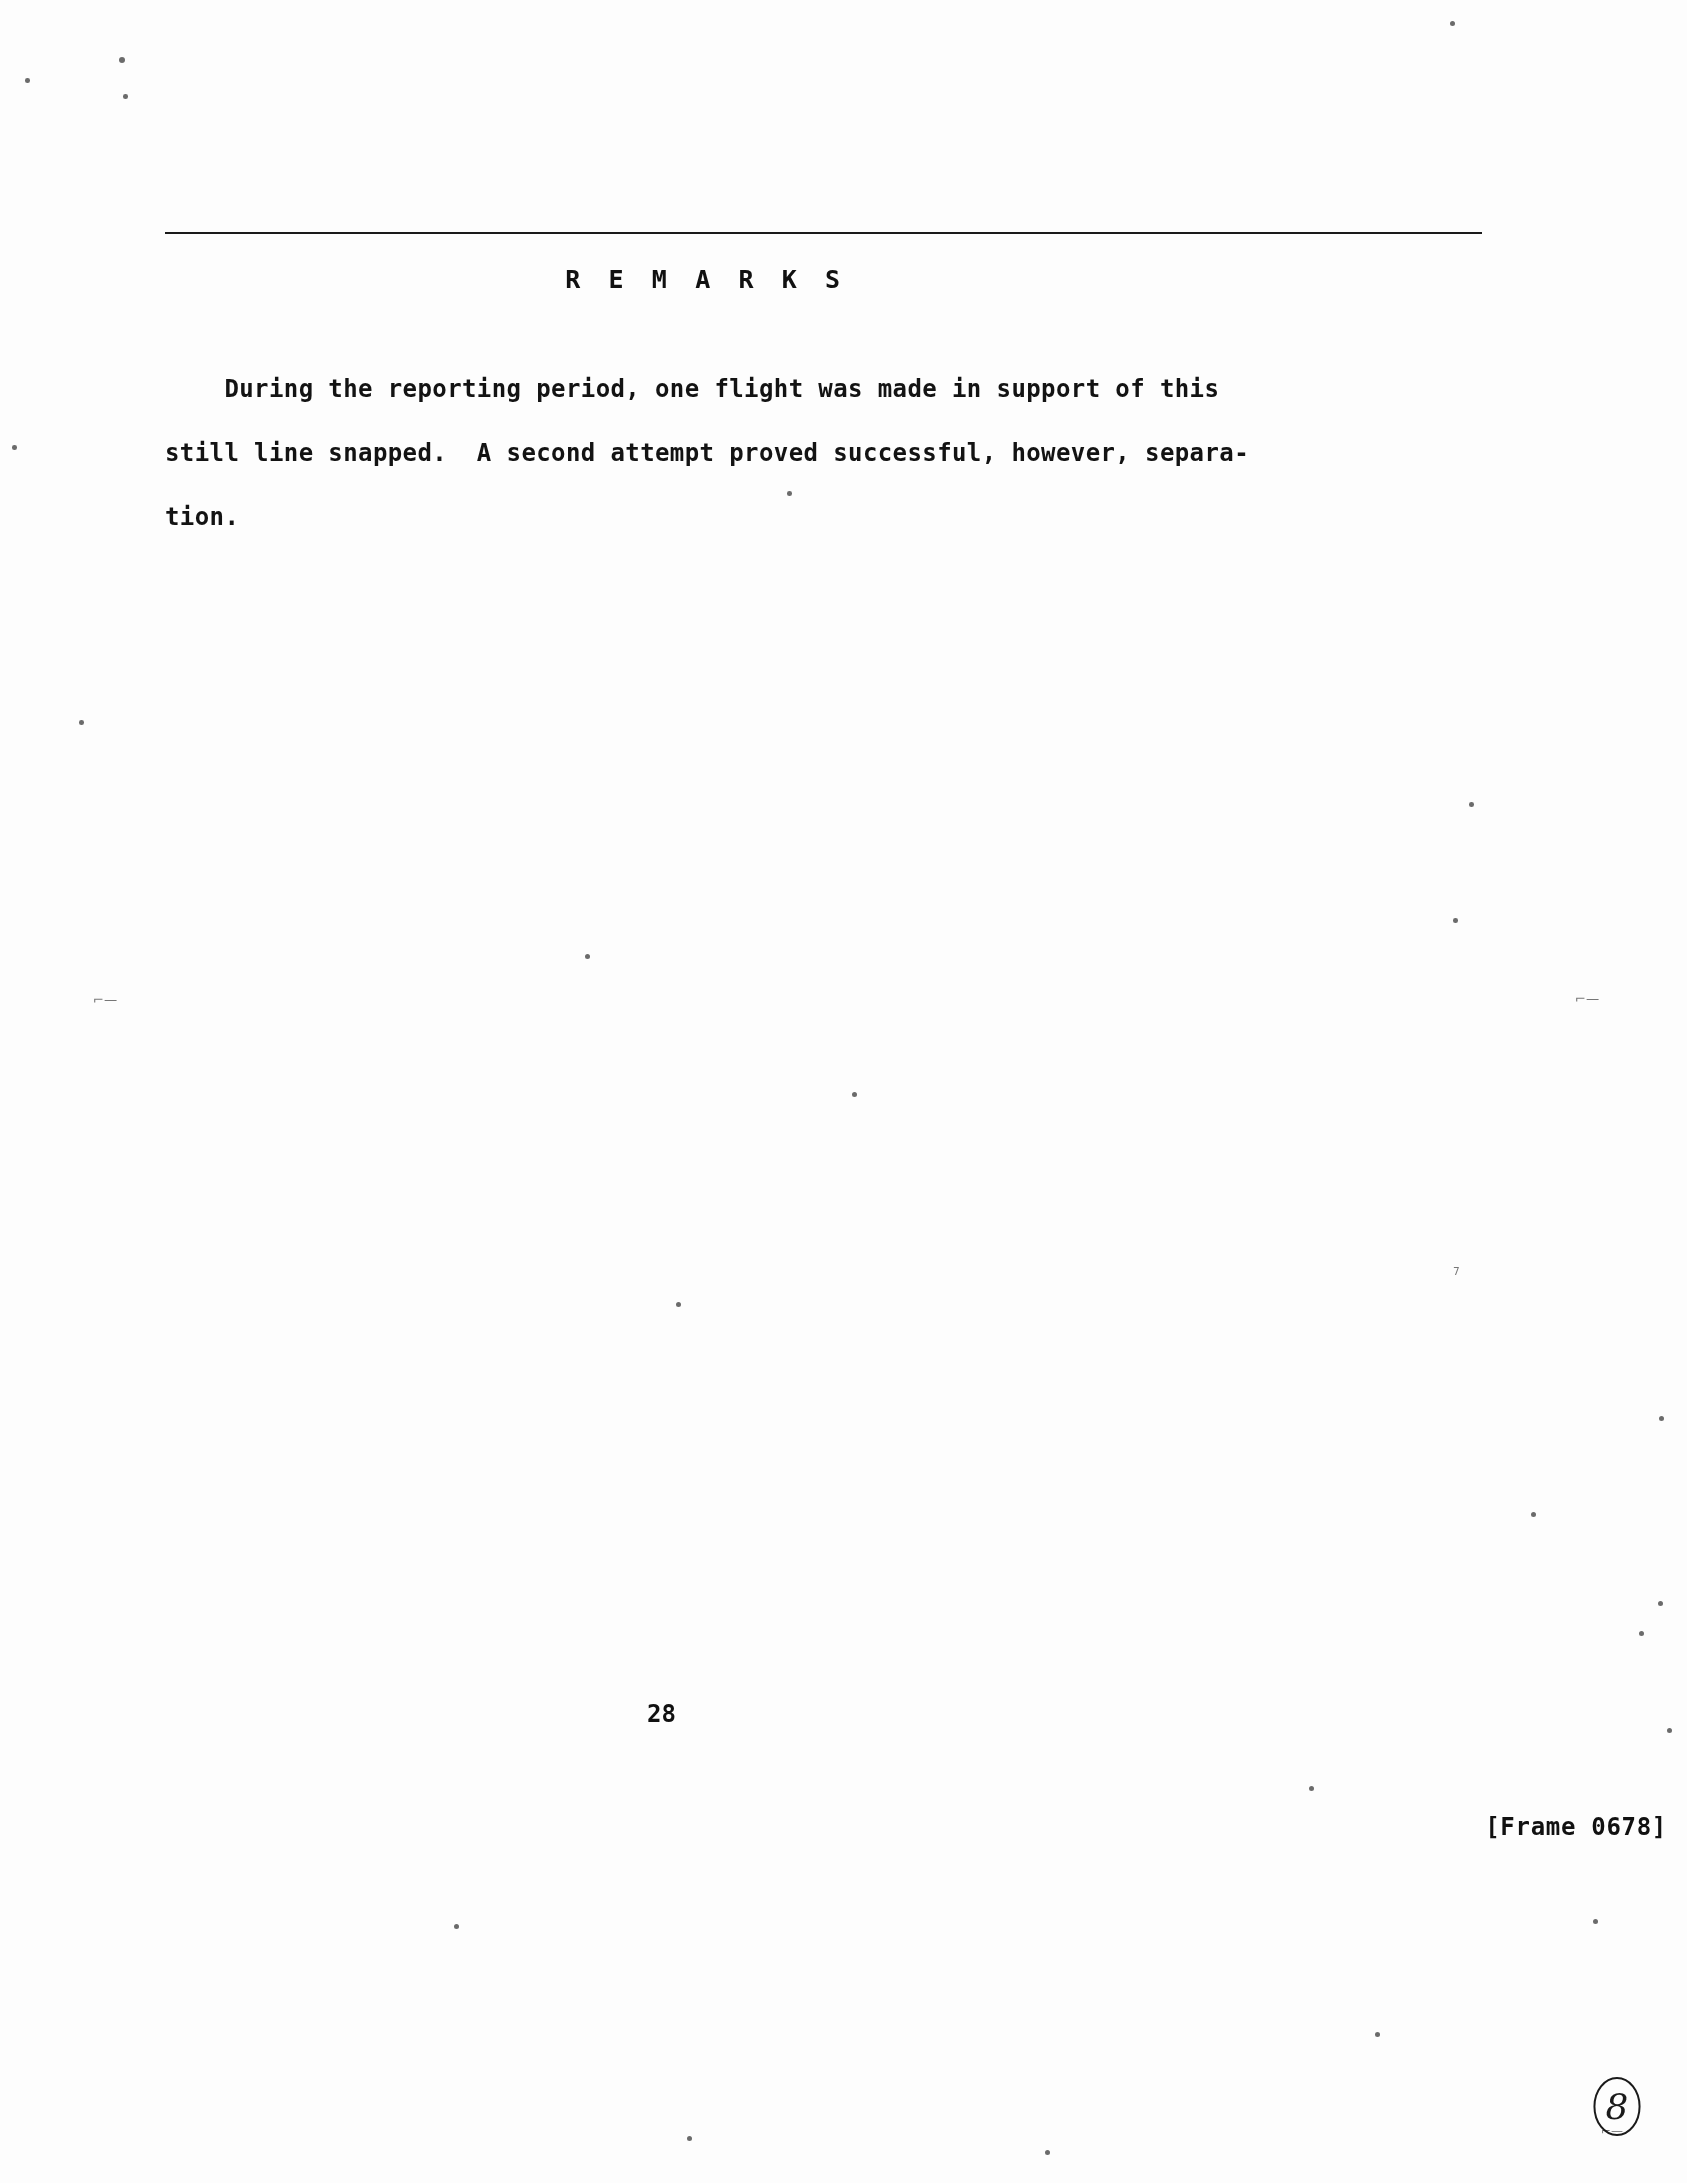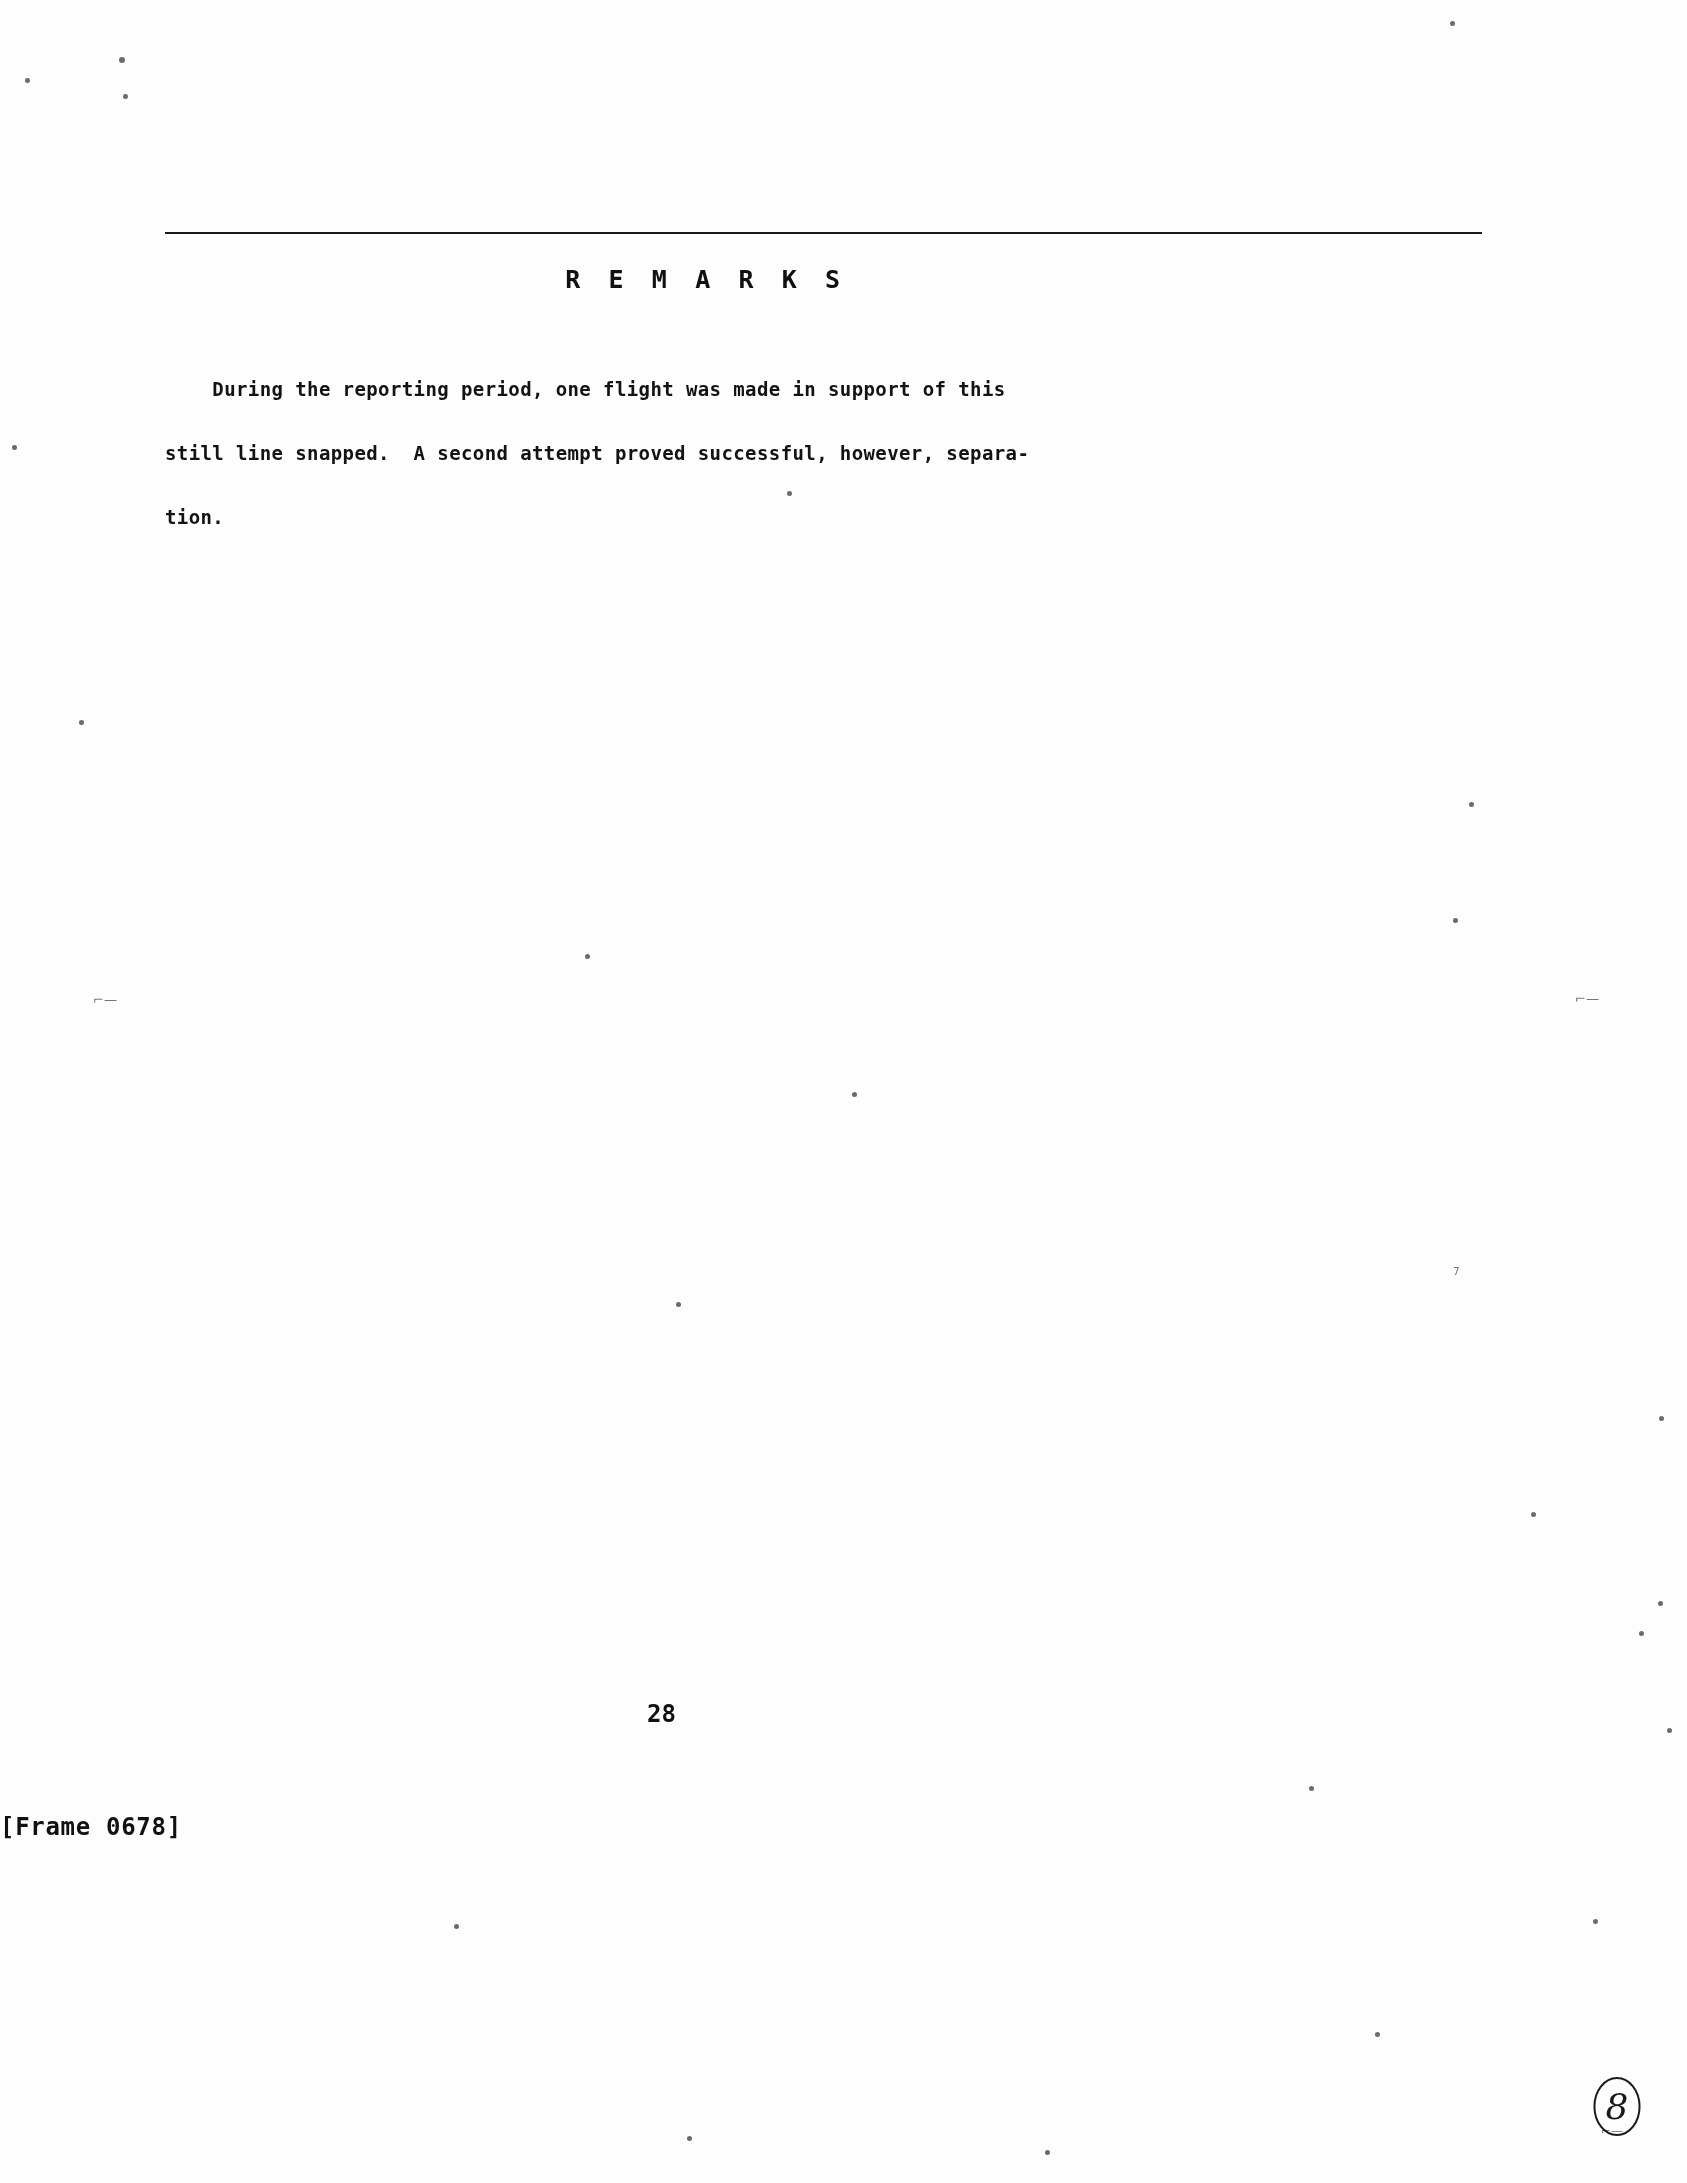--- a/index.html
+++ b/index.html
@@ -70,21 +70,21 @@
   }
 
   
   .body-block {
     position: absolute;
     left: 165px;
     top: 357px;
     width: 1231px;
   }
   .body-line {
-    font-size: 19px;
+    font-size: 24px;
     line-height: 64px;
     font-weight: 700;
     letter-spacing: 0.4px;
     white-space: pre;
     color: #131313;
   }
 
   
   .page-number {
     position: absolute;
@@ -95,21 +95,21 @@
     padding-right: 20px;
     box-sizing: border-box;
     font-size: 24px;
     font-weight: 700;
   }
   .frame-label {
     position: absolute;
     top: 1813px;
     left: 0;
     width: 1687px;
-    text-align: left;
+    text-align: right;
     padding-right: 20px;
     box-sizing: border-box;
     font-size: 24px;
     font-weight: 700;
     letter-spacing: 0.7px;
   }
 
   
   .speck {
     position: absolute;

